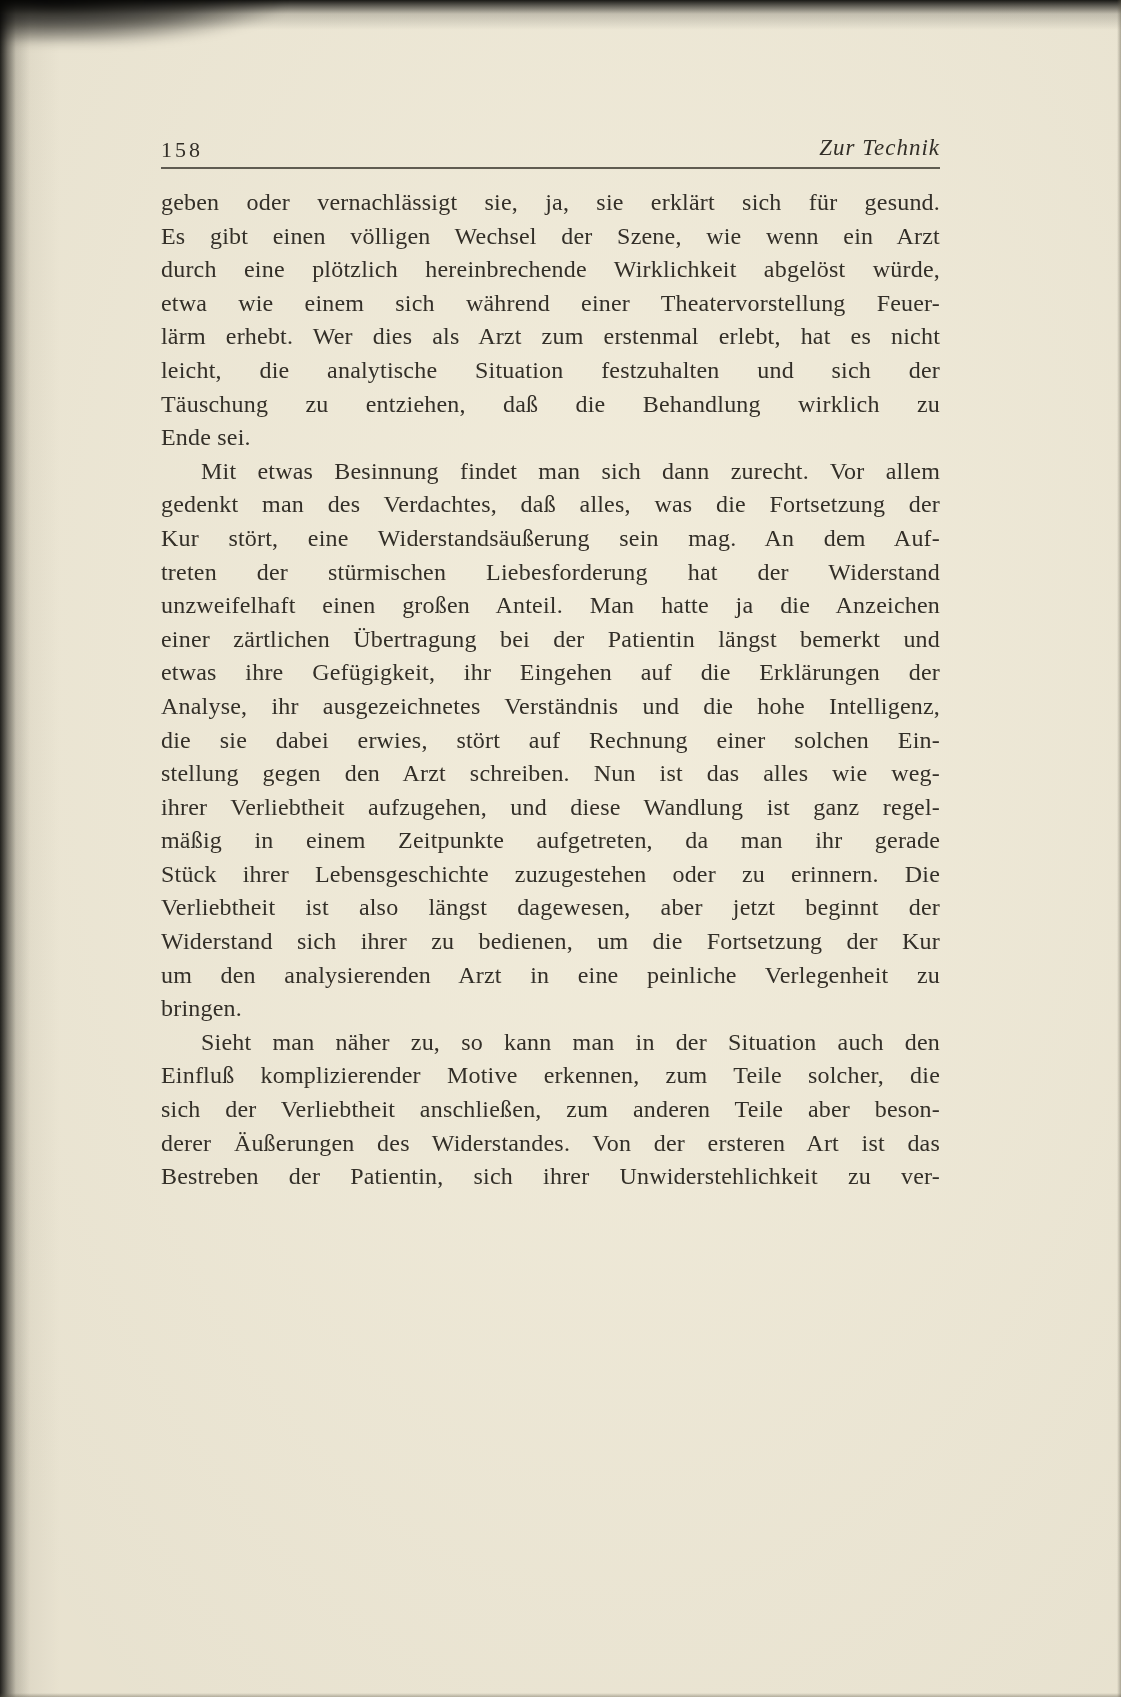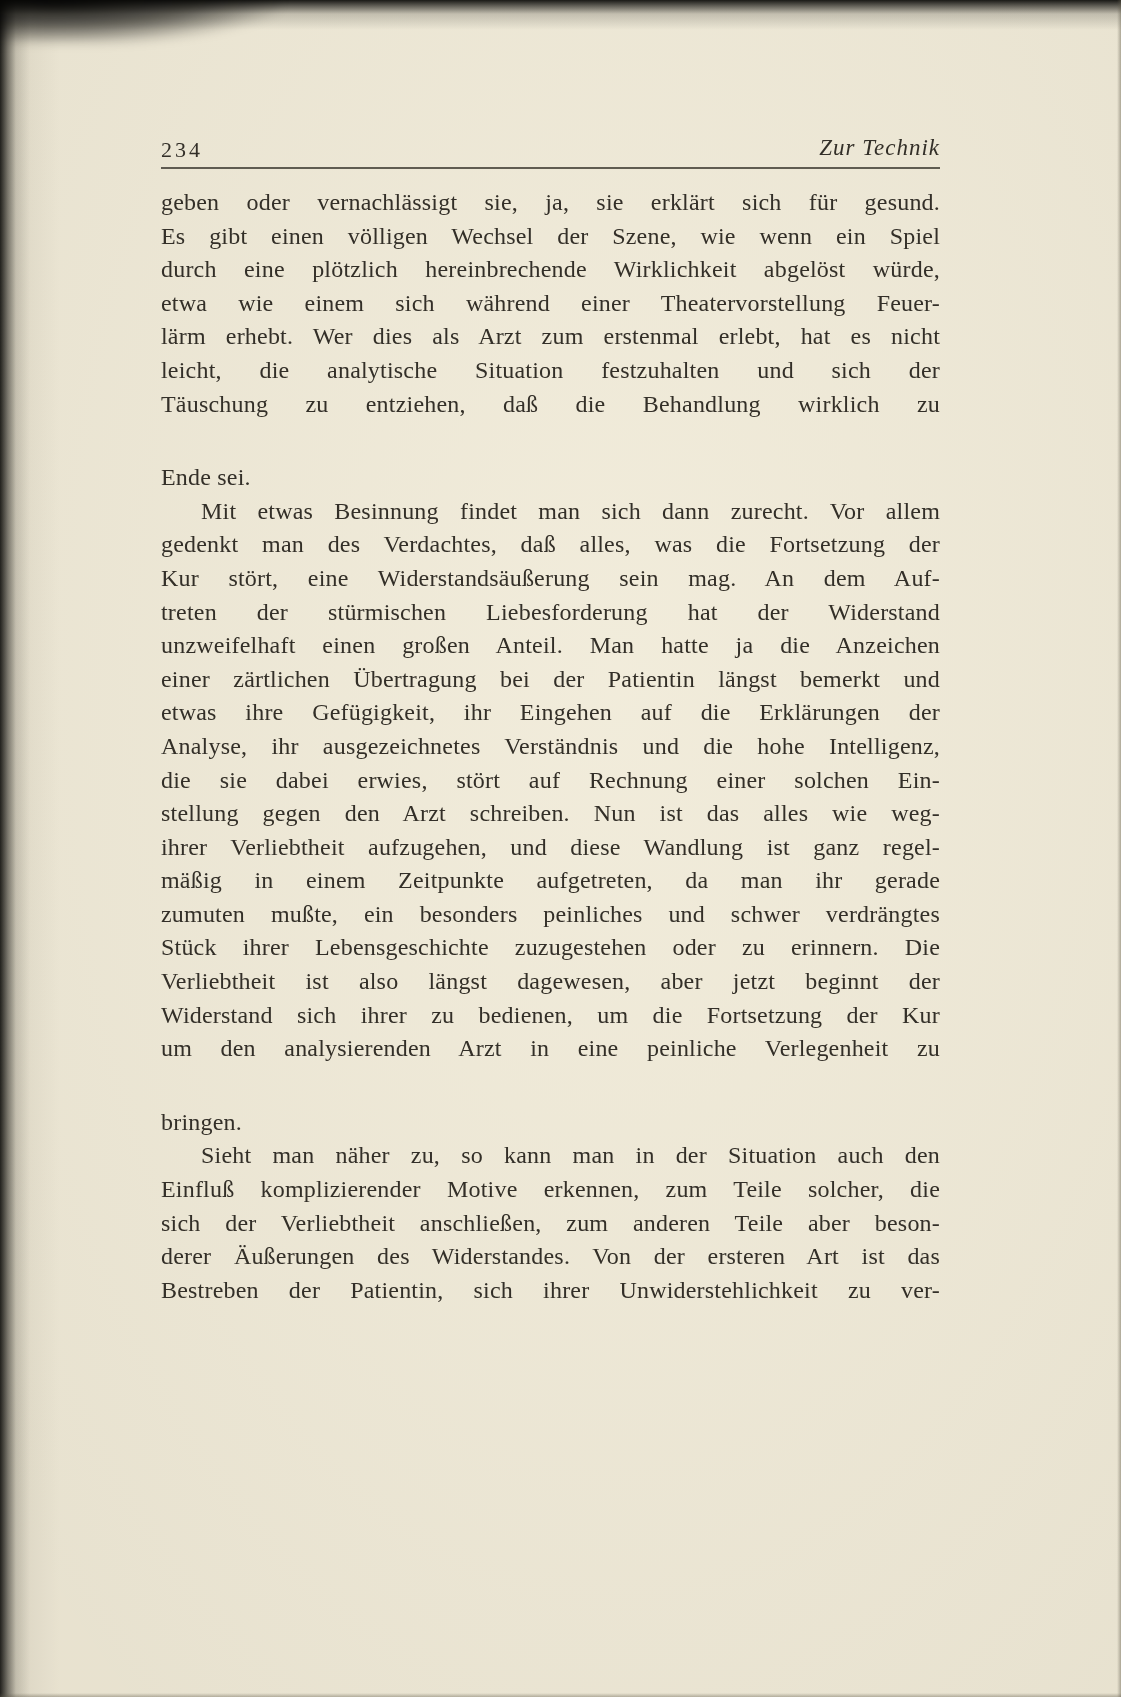--- a/index.html
+++ b/index.html
@@ -89,64 +89,63 @@
     margin-top: 17px;
     font-size: 24px;
     line-height: 33.6px;
     letter-spacing: 0.2px;
   }
   .line {
     text-align: justify;
     text-align-last: justify;
     white-space: normal;
   }
-  .line.no-justify { text-align-last: left; margin-top: 40px; }
+  .line.no-justify { text-align-last: left; }
   .line.indent { text-indent: 40px; }
 </style>
 </head>
 <body>
 
 <div class="page">
   <div class="edge-top"></div>
   <div class="edge-left"></div>
   <div class="smudge-top-left"></div>
   <div class="edge-right"></div>
   <div class="edge-bottom"></div>
 
   <div class="text-block">
     <div class="header-row">
-      <span class="page-number">234</span>
+      <span class="page-number">158</span>
       <span class="running-head">Zur Technik</span>
     </div>
     <div class="header-rule"></div>
     <div class="body-text">
       <div class="paragraph">
           <div class="line">geben oder vernachlässigt sie, ja, sie erklärt sich für gesund.</div>
-          <div class="line">Es gibt einen völligen Wechsel der Szene, wie wenn ein Spiel</div>
+          <div class="line">Es gibt einen völligen Wechsel der Szene, wie wenn ein Arzt</div>
           <div class="line">durch eine plötzlich hereinbrechende Wirklichkeit abgelöst würde,</div>
           <div class="line">etwa wie einem sich während einer Theatervorstellung Feuer-</div>
           <div class="line">lärm erhebt. Wer dies als Arzt zum erstenmal erlebt, hat es nicht</div>
           <div class="line">leicht, die analytische Situation festzuhalten und sich der</div>
           <div class="line">Täuschung zu entziehen, daß die Behandlung wirklich zu</div>
           <div class="line no-justify">Ende sei.</div>
         </div>
       <div class="paragraph">
           <div class="line indent">Mit etwas Besinnung findet man sich dann zurecht. Vor allem</div>
           <div class="line">gedenkt man des Verdachtes, daß alles, was die Fortsetzung der</div>
           <div class="line">Kur stört, eine Widerstandsäußerung sein mag.  An dem Auf-</div>
           <div class="line">treten der stürmischen Liebesforderung hat der Widerstand</div>
           <div class="line">unzweifelhaft einen großen Anteil. Man hatte ja die Anzeichen</div>
           <div class="line">einer zärtlichen Übertragung bei der Patientin längst bemerkt und</div>
           <div class="line">etwas ihre Gefügigkeit, ihr Eingehen auf die Erklärungen der</div>
           <div class="line">Analyse, ihr ausgezeichnetes Verständnis und die hohe Intelligenz,</div>
           <div class="line">die sie dabei erwies, stört auf Rechnung einer solchen Ein-</div>
           <div class="line">stellung gegen den Arzt schreiben. Nun ist das alles wie weg-</div>
           <div class="line">ihrer Verliebtheit aufzugehen, und diese Wandlung ist ganz regel-</div>
           <div class="line">mäßig in einem Zeitpunkte aufgetreten, da man ihr gerade</div>
-          <div class="line">zumuten mußte, ein besonders peinliches und schwer verdrängtes</div>
           <div class="line">Stück ihrer Lebensgeschichte zuzugestehen oder zu erinnern. Die</div>
           <div class="line">Verliebtheit ist also längst dagewesen, aber jetzt beginnt der</div>
           <div class="line">Widerstand sich ihrer zu bedienen, um die Fortsetzung der Kur</div>
           <div class="line">um den analysierenden Arzt in eine peinliche Verlegenheit zu</div>
           <div class="line no-justify">bringen.</div>
         </div>
       <div class="paragraph">
           <div class="line indent">Sieht man näher zu, so kann man in der Situation auch den</div>
           <div class="line">Einfluß komplizierender Motive erkennen, zum Teile solcher, die</div>
           <div class="line">sich der Verliebtheit anschließen, zum anderen Teile aber beson-</div>

